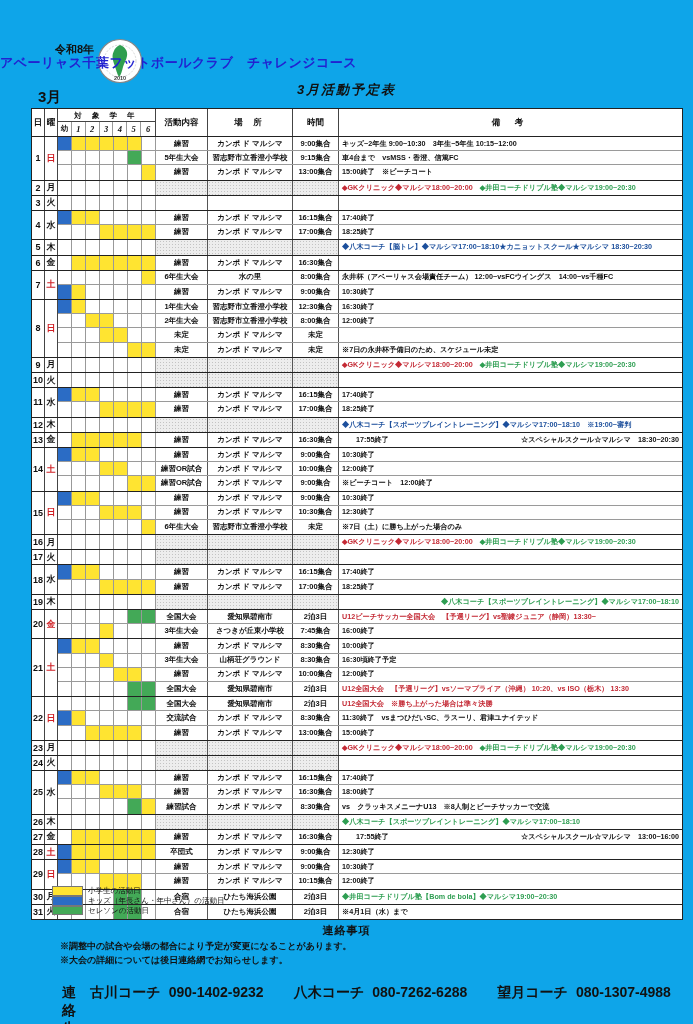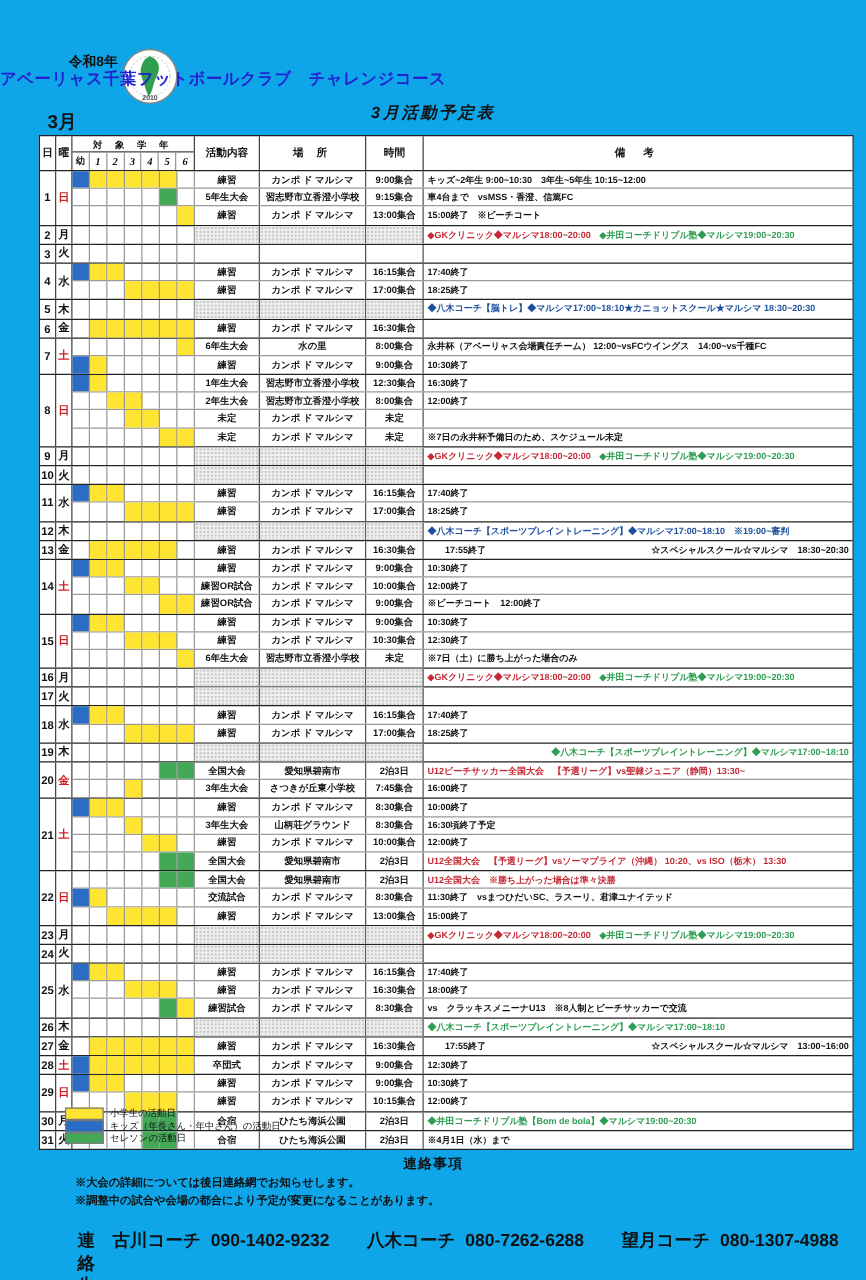--- a/index.html
+++ b/index.html
@@ -1105,22 +1105,22 @@
         <span class="lg-tx">キッズ（年長さん・年中さん）の活動日</span>
       </div>
       <div class="lg-row">
         <span class="lg-sw" style="background: rgb(67, 169, 87);"></span>
         <span class="lg-tx">セレソンの活動日</span>
       </div>
     </div>
 
   <div class="contact-heading">連絡事項</div>
   <div class="notes">
+    <div>※調整中の試合や会場の都合により予定が変更になることがあります。</div>
     <div>※大会の詳細については後日連絡網でお知らせします。</div>
-    <div>※調整中の試合や会場の都合により予定が変更になることがあります。</div>
   </div>
   <div class="contacts">
       <div class="ct-line">
         <span class="ct-label">連絡先</span>
         <span class="ct-entry"><span class="ct-name">古川コーチ</span><span class="ct-phone">090-1402-9232</span></span>
         <span class="ct-entry"><span class="ct-name">八木コーチ</span><span class="ct-phone">080-7262-6288</span></span>
         <span class="ct-entry"><span class="ct-name">望月コーチ</span><span class="ct-phone">080-1307-4988</span></span>
       </div>
       <div class="ct-line">
         <span class="ct-indent"></span>

